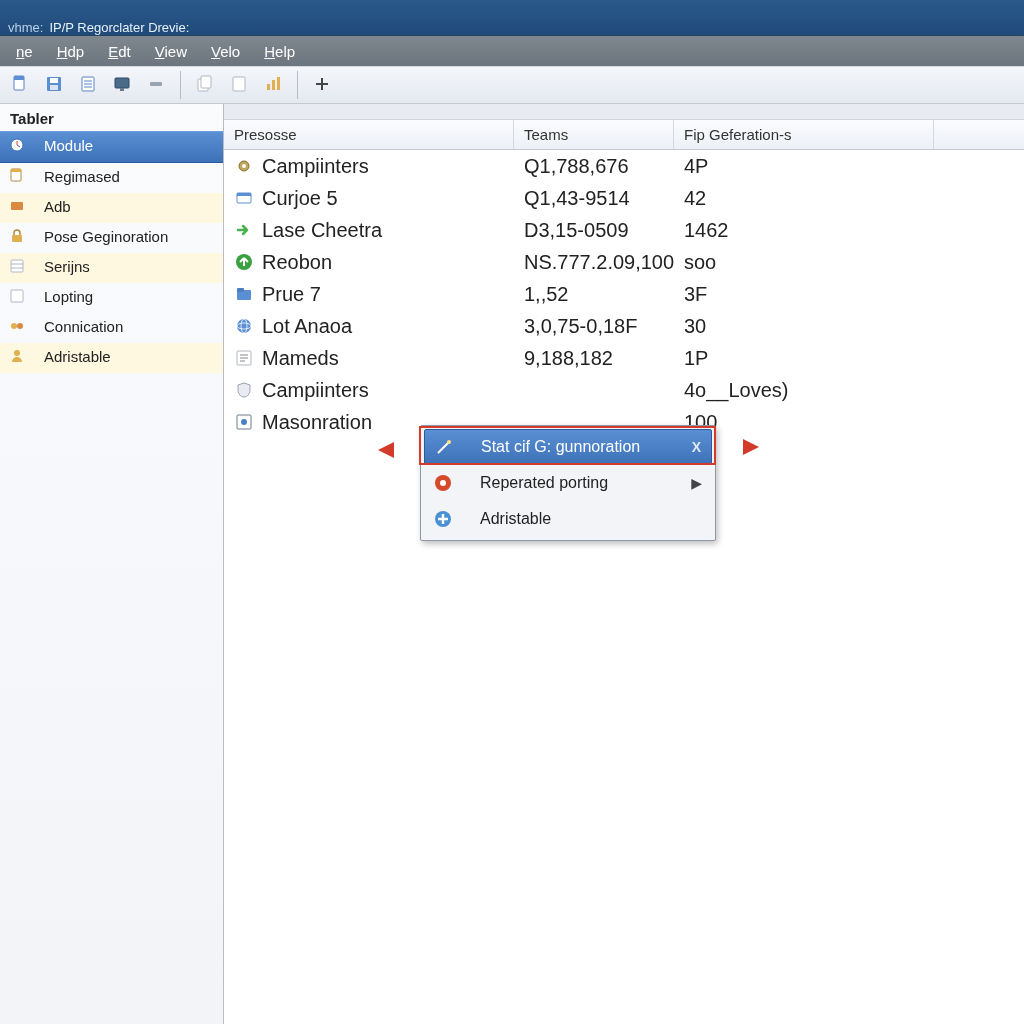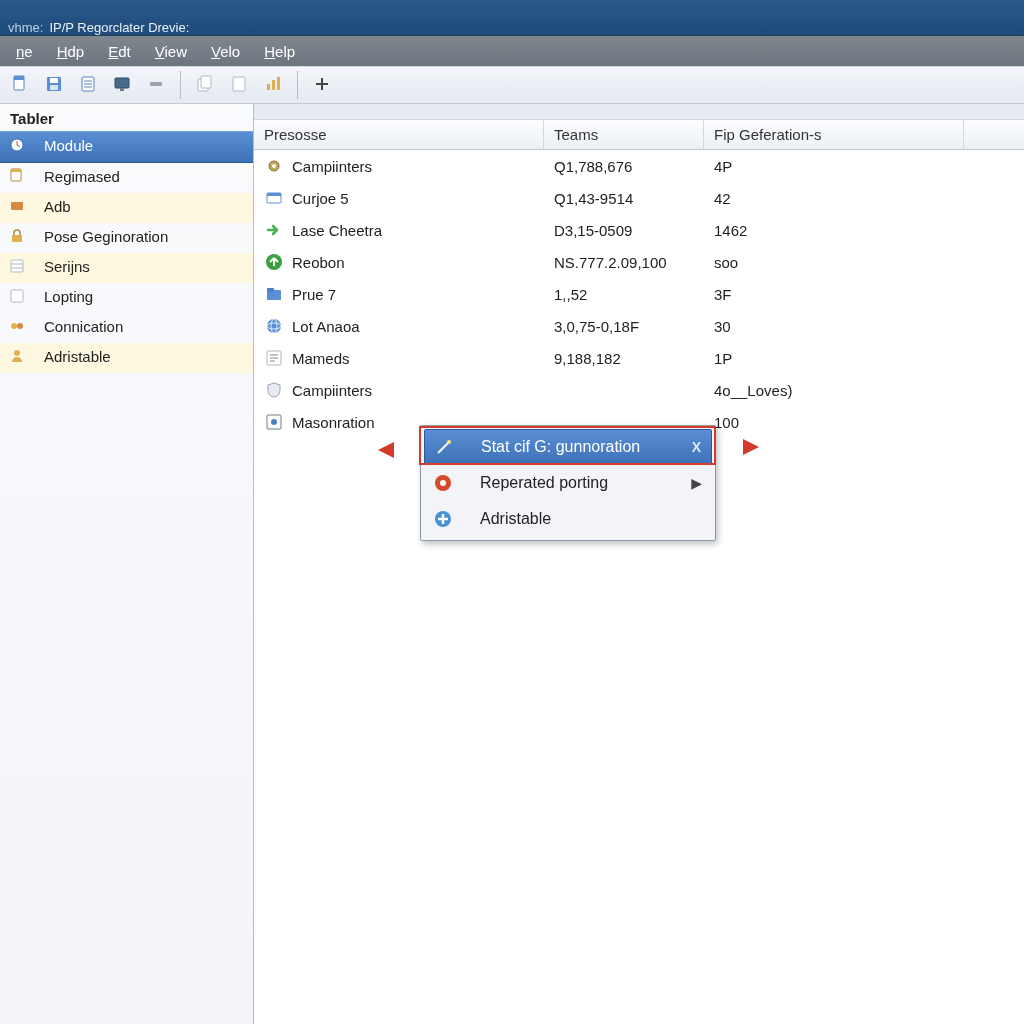--- a/index.html
+++ b/index.html
@@ -60,21 +60,21 @@
   margin: 0 4px;
 }
 
 .main {
   display: flex;
   height: calc(1024px - 36px - 30px - 38px);
   background: #fff;
 }
 
 .sidebar {
-  width: 254px;
+  width: 224px;
   border-right: 1px solid #b8bcc4;
   background: linear-gradient(to bottom, #fafbfd, #f2f4f8);
   display: flex; flex-direction: column;
 }
 .sidebar-header {
   font-size: 15px;
   font-weight: 600;
   padding: 6px 10px 4px 10px;
   color: #222;
 }
@@ -124,21 +124,21 @@
 .col-presosse { width: 290px; }
 .col-teams { width: 160px; }
 .col-fip { width: 260px; }
 .rows {
   position: relative;
 }
 .row {
   display: flex;
   align-items: center;
   height: 32px;
-  font-size: 15px;
+  font-size: 20px;
 }
 .cell { padding: 0 10px; overflow: hidden; white-space: nowrap; }
 .cell.presosse { width: 290px; display: flex; align-items: center; gap: 8px; padding-left: 10px;}
 .cell.teams { width: 160px; }
 .cell.fip { width: 260px; }
 .row-ic {
   width: 20px; height: 20px;
   display: flex; align-items: center; justify-content: center;
 }
 

